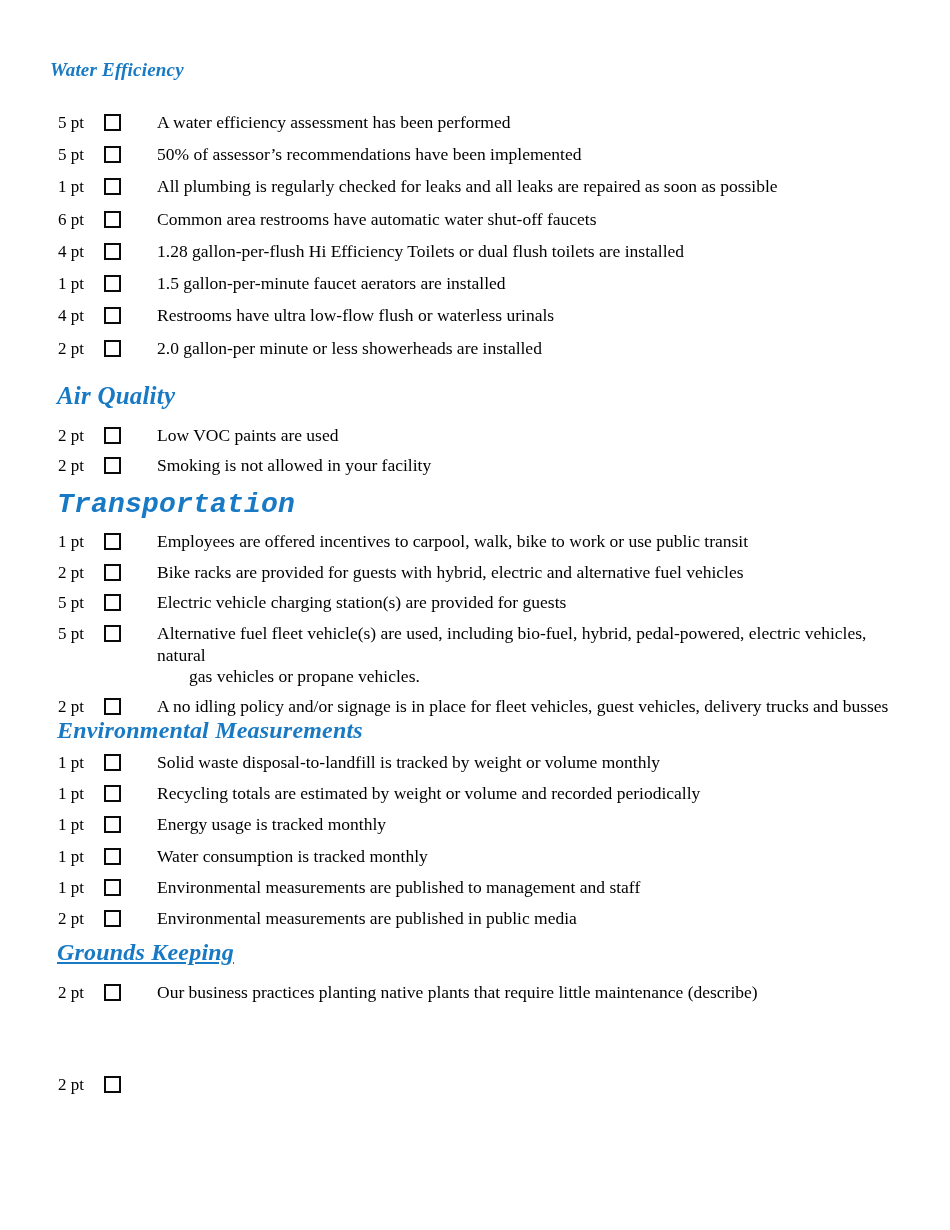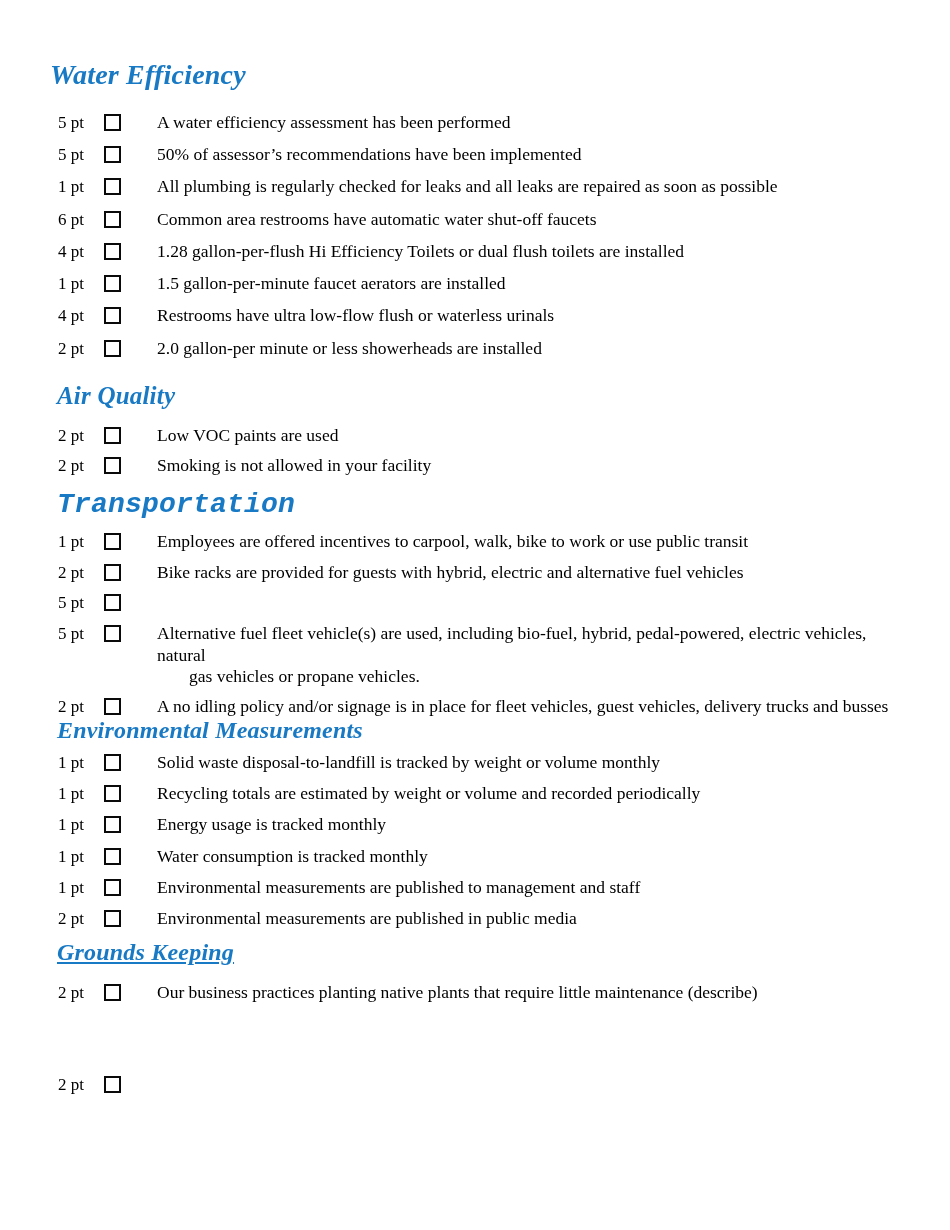--- a/index.html
+++ b/index.html
@@ -78,21 +78,21 @@
     max-width: 760px;
   }
 
   .item-text .cont {
     display: block;
     padding-left: 32px;
   }
 
   
   #sec-water           { position: absolute; left: 50px;  top: 60px;  }
-  #sec-water .section-heading { font-size: 28px; }
+  #sec-water .section-heading { font-size: 19px; }
   #list-water          { position: absolute; left: 50px;  top: 112px; }
   #list-water .check-row { margin-bottom: 10.5px; }
 
   #sec-air             { position: absolute; left: 57px;  top: 383px; }
   #sec-air .section-heading { font-size: 25px; }
   #list-air            { position: absolute; left: 50px;  top: 425px; }
   #list-air .check-row { margin-bottom: 8px; }
 
   #sec-transport       { position: absolute; left: 57px;  top: 490px; }
   #sec-transport .section-heading { font-size: 28px; font-family: Liberation Mono, monospace; }
@@ -187,20 +187,21 @@
         <span class="item-text"><span>Employees are offered incentives to carpool, walk, bike to work or use public transit</span></span>
       </li>
       <li class="check-row">
         <span class="pt-label">2 pt</span>
         <span class="checkbox"></span>
         <span class="item-text"><span>Bike racks are provided for guests with hybrid, electric and alternative fuel vehicles</span></span>
       </li>
       <li class="check-row">
         <span class="pt-label">5 pt</span>
         <span class="checkbox"></span>
+        <span class="item-text"><span>Electric vehicle charging station(s) are provided for guests</span></span>
       </li>
       <li class="check-row">
         <span class="pt-label">5 pt</span>
         <span class="checkbox"></span>
         <span class="item-text"><span>Alternative fuel fleet vehicle(s) are used, including bio-fuel, hybrid, pedal-powered, electric vehicles, natural</span><span class="cont">gas vehicles or propane vehicles.</span></span>
       </li>
       <li class="check-row">
         <span class="pt-label">2 pt</span>
         <span class="checkbox"></span>
         <span class="item-text"><span>A no idling policy and/or signage is in place for fleet vehicles, guest vehicles, delivery trucks and busses</span></span>

